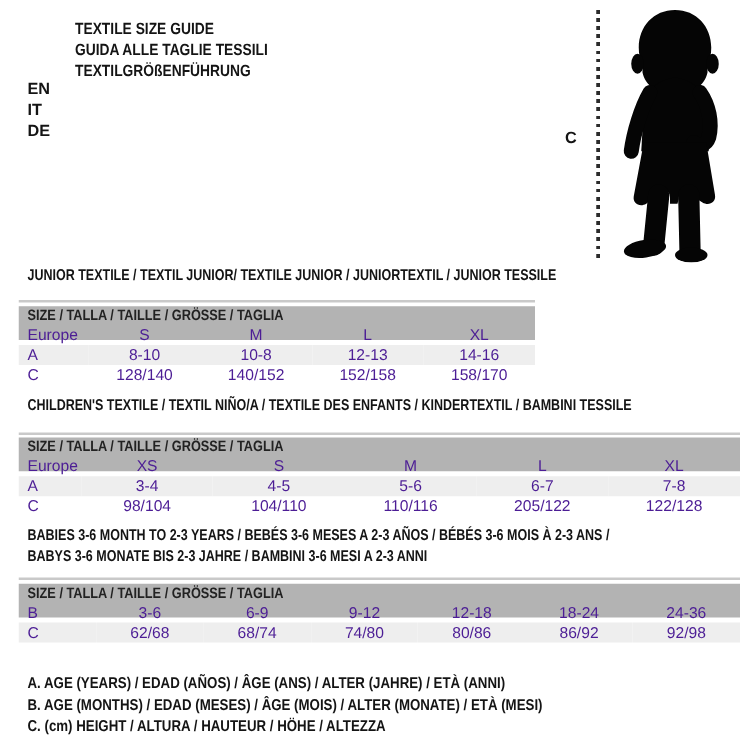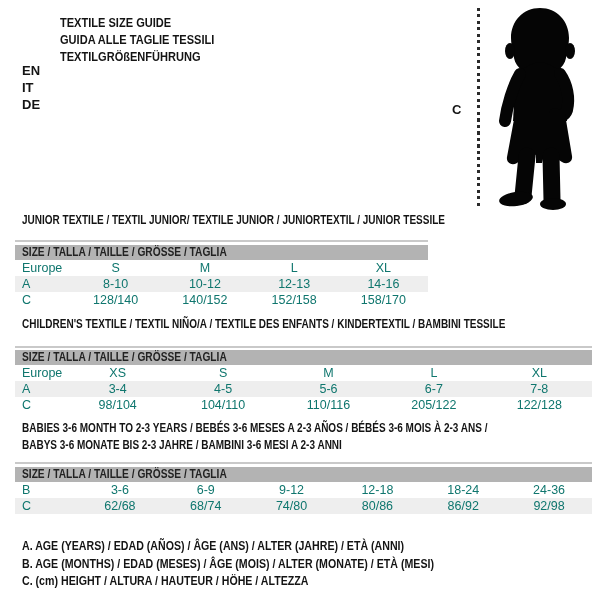--- a/index.html
+++ b/index.html
@@ -32,29 +32,29 @@
   
   .size-table { position:absolute; }
   .t1 { left:15px; top:212px; width:413px; }
   .t2 { left:15px; top:316px; width:577px; }
   .t3 { left:15px; top:420px; width:577px; }
   .tbl-title { position:absolute; left:7px; top:0; font-weight:700; font-size:12.5px; line-height:17px; transform:scaleX(0.8); transform-origin:0 0; white-space:nowrap; }
   .thin-rule { position:absolute; left:0; right:0; height:2px; background:#c9c9c9; }
   .t1 .thin-rule { top:28px; }
   .t2 .thin-rule { top:30px; }
   .t3 .thin-rule { top:42px; }
-  .size-bar { position:absolute; left:0; right:0; height:15px; line-height:15px; background:#b3b3b3; padding-left:7px; box-sizing:border-box; font-weight:700; font-size:12px; color:#222; }
+  .size-bar { position:absolute; left:0; right:0; height:27px; line-height:15px; background:#b3b3b3; padding-left:7px; box-sizing:border-box; font-weight:700; font-size:12px; color:#222; }
   .t1 .size-bar { top:33px; }
   .t2 .size-bar { top:34px; }
   .t3 .size-bar { top:47px; }
   table.grid { position:absolute; left:0; right:0; width:100%; border-collapse:collapse; table-layout:fixed; }
   .t1 table.grid { top:48px; }
   .t2 table.grid { top:49px; }
   .t3 table.grid { top:62px; }
-  table.grid td { height:16px; line-height:16px; padding:0; font-size:12.5px; font-weight:400; text-align:center; color:#0f766e; }
+  table.grid td { height:16px; line-height:16px; padding:0; font-size:12.5px; font-weight:400; text-align:center; color:#4c1d95; }
   table.grid td.rowlabel { text-align:left; padding-left:7px; }
   tr.alt { background:#eeeeee; }
 
   
   .legend { position:absolute; left:22px; top:538px; }
   .legend-line { height:17.5px; line-height:17.5px; font-weight:700; font-size:12.5px; transform:scaleX(0.85); transform-origin:0 50%; white-space:nowrap; }
 </style>
 </head>
 <body>
 
@@ -107,21 +107,21 @@
         <tr>
           <td class="rowlabel">Europe</td>
           <td>S</td>
           <td>M</td>
           <td>L</td>
           <td>XL</td>
         </tr>
         <tr class="alt">
           <td class="rowlabel">A</td>
           <td>8-10</td>
-          <td>10-12</td>
+          <td>10-8</td>
           <td>12-13</td>
           <td>14-16</td>
         </tr>
         <tr>
           <td class="rowlabel">C</td>
           <td>128/140</td>
           <td>140/152</td>
           <td>152/158</td>
           <td>158/170</td>
         </tr>

